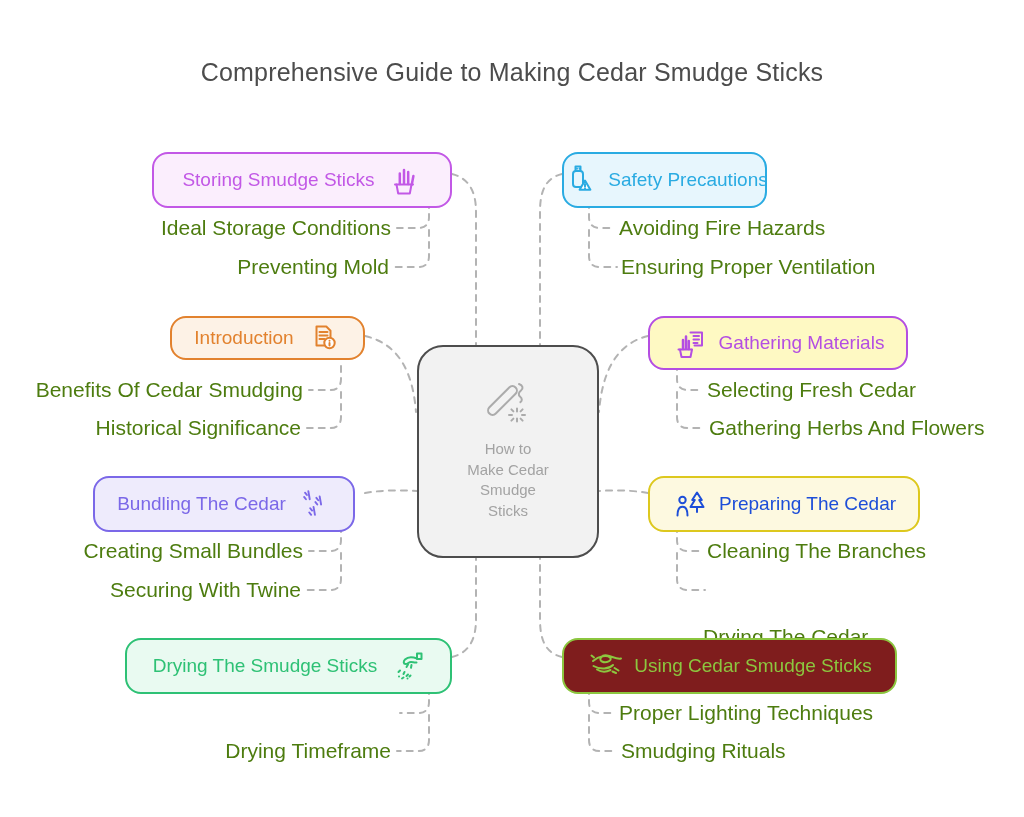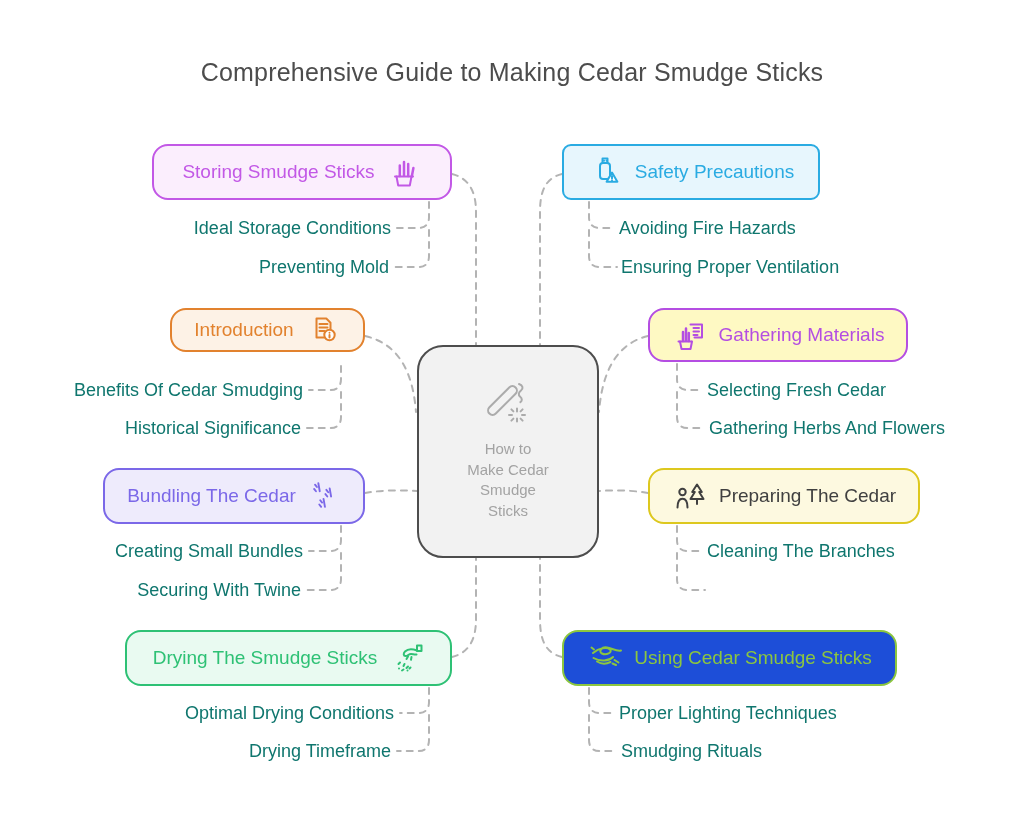--- a/index.html
+++ b/index.html
@@ -9,26 +9,26 @@
   }
   .title{
     position:absolute;left:0;right:0;top:58px;text-align:center;
     font-size:25px;color:#4c4c4c;letter-spacing:.2px;
   }
   #connector-layer{position:absolute;left:0;top:0;}
   #connector-layer path{fill:none;stroke-width:2;stroke-dasharray:6 6;stroke-linecap:round;}
   .node{
     position:absolute;border:2.5px solid;border-radius:16px;
     display:flex;align-items:center;justify-content:center;gap:11px;
-    font-size:19px;box-sizing:border-box;background:#fff;
+    font-size:19px;box-sizing:border-box;background:#fff;margin-top:8px;
   }
   .node .lbl{white-space:nowrap;}
   .node svg{flex:0 0 auto;display:block;}
   .sub{
-    position:absolute;font-size:18px;color:#0f766e;line-height:22px;
+    position:absolute;font-size:21px;color:#4d7c0f;line-height:22px;
     height:22px;white-space:nowrap;
   }
   .sub.r{text-align:left;}
   .sub.l{text-align:right;}
   #center-node{
     position:absolute;left:417px;top:345px;width:182px;height:213px;
     border:2.5px solid;border-radius:26px;box-sizing:border-box;
     display:flex;flex-direction:column;align-items:center;justify-content:flex-start;
     padding-top:20px;
   }
@@ -92,21 +92,21 @@
     <span class="lbl">Storing Smudge Sticks</span>
     <svg class="icon" width="36" height="36" viewBox="0 0 36 36">
       <path d="M9 22.5h18"></path>
       <path d="M10.5 22.5l1.7 9h11.6l1.7-9"></path>
       <path class="thick" d="M13.8 22V11.5M18 21.5V8M22.2 22V10M25.8 22.5l1.6-8.5"></path>
     </svg>
   </div>
   <div class="sub l" style="right:633px;top:217px;">Ideal Storage Conditions</div>
   <div class="sub l" style="right:635px;top:256px;">Preventing Mold</div>
 
-  <div class="node" style="left: 562px; top: 144px; width: 258px; height: 56px; border-color: rgb(42, 171, 226); color: rgb(42, 171, 226); background-color: rgb(231, 246, 253); border-radius: 9px;">
+  <div class="node" style="left: 562px; top: 144px; width: 205px; height: 56px; border-color: rgb(42, 171, 226); color: rgb(42, 171, 226); background-color: rgb(231, 246, 253);">
     <svg class="icon" width="36" height="36" viewBox="0 0 36 36">
       <rect x="12" y="9" width="10" height="16" rx="3"></rect>
       <path d="M14.5 9V4.5h5V9"></path>
       <path d="M16 6.8h.01M18.5 6.8h.01"></path>
       <path class="bgfill" d="M24 18.5l5.4 9.2H18.6z"></path>
       <path d="M24 22v2.6M24 26.4h.01"></path>
     </svg>
     <span class="lbl">Safety Precautions</span>
   </div>
   <div class="sub r" style="left:619px;top:217px;">Avoiding Fire Hazards</div>
@@ -130,56 +130,55 @@
       <path d="M21.5 11h5.5M21.5 14.5h5.5M21.5 18h4"></path>
       <path d="M6.5 24.5h13"></path>
       <path d="M8 24.5l1.5 7.5h9l1.5-7.5"></path>
       <path class="thick" d="M11 24v-9M14 23.5V11.5M16.8 24v-8"></path>
     </svg>
     <span class="lbl">Gathering Materials</span>
   </div>
   <div class="sub r" style="left:707px;top:379px;">Selecting Fresh Cedar</div>
   <div class="sub r" style="left:709px;top:417px;">Gathering Herbs And Flowers</div>
 
-  <div class="node" style="left: 103px; top: 468px; width: 262px; height: 56px; border-color: rgb(123, 104, 232); color: rgb(123, 104, 232); background-color: rgb(238, 235, 252);">
+  <div class="node" style="left: 93px; top: 468px; width: 262px; height: 56px; border-color: rgb(123, 104, 232); color: rgb(123, 104, 232); background-color: rgb(238, 235, 252);">
     <span class="lbl">Bundling The Cedar</span>
     <svg class="icon" width="34" height="34" viewBox="0 0 36 36">
       <path d="M12 4.5l1.5 8.5M8.5 6l2 2.5M7.5 10.5l2 2.5"></path>
       <path d="M24 10l1.5 8.5M20.5 11.5l2 2.5M19.5 16l2 2.5"></path>
       <path d="M17.5 21l1.5 8.5M14 22.5l2 2.5M13 27l2 2.5"></path>
     </svg>
   </div>
   <div class="sub l" style="right:721px;top:540px;">Creating Small Bundles</div>
   <div class="sub l" style="right:723px;top:579px;">Securing With Twine</div>
 
-  <div class="node" style="left: 648px; top: 468px; width: 272px; height: 56px; border-color: rgb(221, 200, 30); color: #404040; background-color: rgb(253, 249, 224);">
+  <div class="node" style="left: 648px; top: 468px; width: 272px; height: 56px; border-color: rgb(221, 200, 30); color: #1d4ed8; background-color: rgb(253, 249, 224);">
     <svg class="icon" width="36" height="36" viewBox="0 0 36 36">
       <circle cx="10.5" cy="14" r="3.2"></circle>
       <path d="M5.5 29.5c0-6 2-8.8 5-8.8s5 2.8 5 8.8"></path>
       <path d="M25 6.5l-4.8 7.5h2.6L18.5 21h13l-4.3-7h2.6z"></path>
       <path d="M25 21v5"></path>
     </svg>
     <span class="lbl">Preparing The Cedar</span>
   </div>
   <div class="sub r" style="left:707px;top:540px;">Cleaning The Branches</div>
   <div class="sub r" style="left:703px;top:579px;margin-top:47px;">Drying The Cedar</div>
 
   <div class="node" style="left: 125px; top: 630px; width: 327px; height: 56px; border-color: rgb(46, 193, 117); color: rgb(46, 193, 117); background-color: rgb(233, 250, 241);">
     <span class="lbl">Drying The Smudge Sticks</span>
     <svg class="icon" width="36" height="36" viewBox="0 0 36 36">
       <path d="M29 5.5h4.5v5.5H29z"></path>
       <path d="M29 10.5c-5-2-9.5-1.5-12 1-2 2-1.5 4.5.5 4.5 2.5 0 3-2 5.5-2 2 0 3.5 1 5.5.5"></path>
       <path d="M20 16.5l-1.5 2.5M23.5 17l-.5 2.8"></path>
       <path d="M12 22.5l-1.5 1.5M16.5 24l-1 2M20 26.5l-1.5 1.5M11 28.5h.01M15.5 29.5l-1.5 1M19.5 30.5h.01M22.5 27.5l-1 1"></path>
     </svg>
   </div>
-  <div class="sub l" style="right:630px;top:702px;">Optimal Drying Conditions</div>
   <div class="sub l" style="right:633px;top:740px;">Drying Timeframe</div>
 
-  <div class="node" style="left: 562px; top: 630px; width: 335px; height: 56px; border-color: rgb(140, 198, 63); color: rgb(140, 198, 63); background-color: #1d4ed8;">
+  <div class="node" style="left: 562px; top: 630px; width: 335px; height: 56px; border-color: rgb(140, 198, 63); color: rgb(140, 198, 63); background-color: #7f1d1d;">
     <svg class="icon" width="36" height="36" viewBox="0 0 36 36">
       <path d="M6 13c6-5 14-6.5 17-3.5s-4 6-8 4 0-7 5-6 10 4 14 3"></path>
       <path d="M6.5 18c7 4 15.5 3 19.5-1"></path>
       <path d="M10 21.5c4 2.5 9.5 2.5 13.5.5"></path>
       <path d="M27.5 20l4 2.5M25.5 23.5l3.5 1.5M7 9.5L4.5 7.5"></path>
     </svg>
     <span class="lbl">Using Cedar Smudge Sticks</span>
   </div>
   <div class="sub r" style="left:619px;top:702px;">Proper Lighting Techniques</div>
   <div class="sub r" style="left:621px;top:740px;">Smudging Rituals</div>

